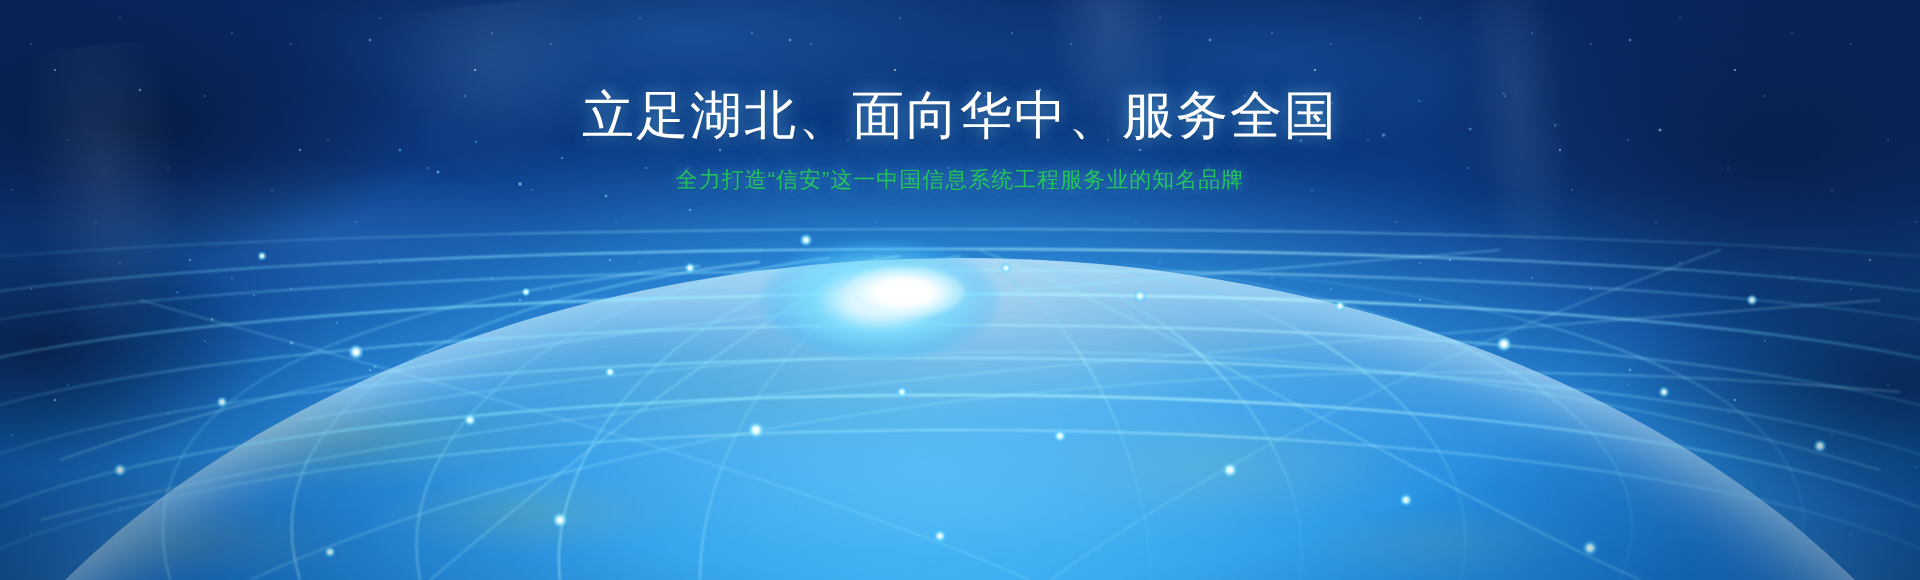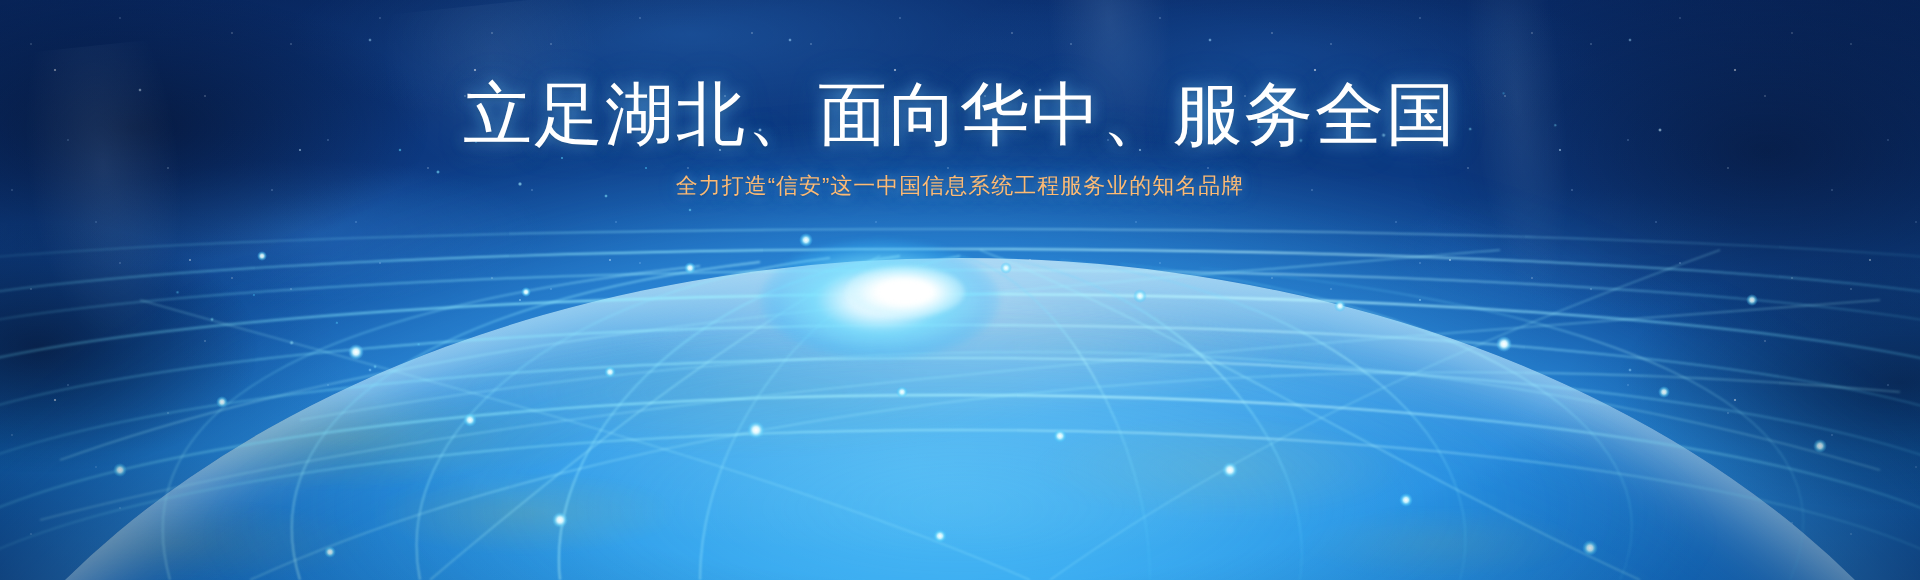--- a/index.html
+++ b/index.html
@@ -207,37 +207,37 @@
   
   .text-block {
     position: absolute;
     left: 0;
     top: 86px;
     width: 1920px;
     text-align: center;
     z-index: 20;
   }
   .headline {
-    font-size: 69px;
+    font-size: 52px;
     line-height: 58px;
     font-weight: 400;
     color: #ffffff;
     letter-spacing: 2px;
     margin: 0;
     text-shadow:
       0 0 14px rgba(130,215,255,.55),
       0 0 34px rgba(70,175,255,.40),
       0 2px 4px rgba(4,30,70,.45);
   }
   .subline {
-    margin: 28px 0 0 0;
+    margin: 22px 0 0 0;
     font-size: 22px;
     line-height: 28px;
     font-weight: 400;
-    color: #fdba74;
+    color: #22c55e;
     letter-spacing: 1px;
     text-shadow:
       0 0 10px rgba(120,205,255,.5),
       0 0 22px rgba(60,165,250,.35),
       0 1px 3px rgba(4,30,70,.45);
   }
 </style>
 </head>
 <body>
 

